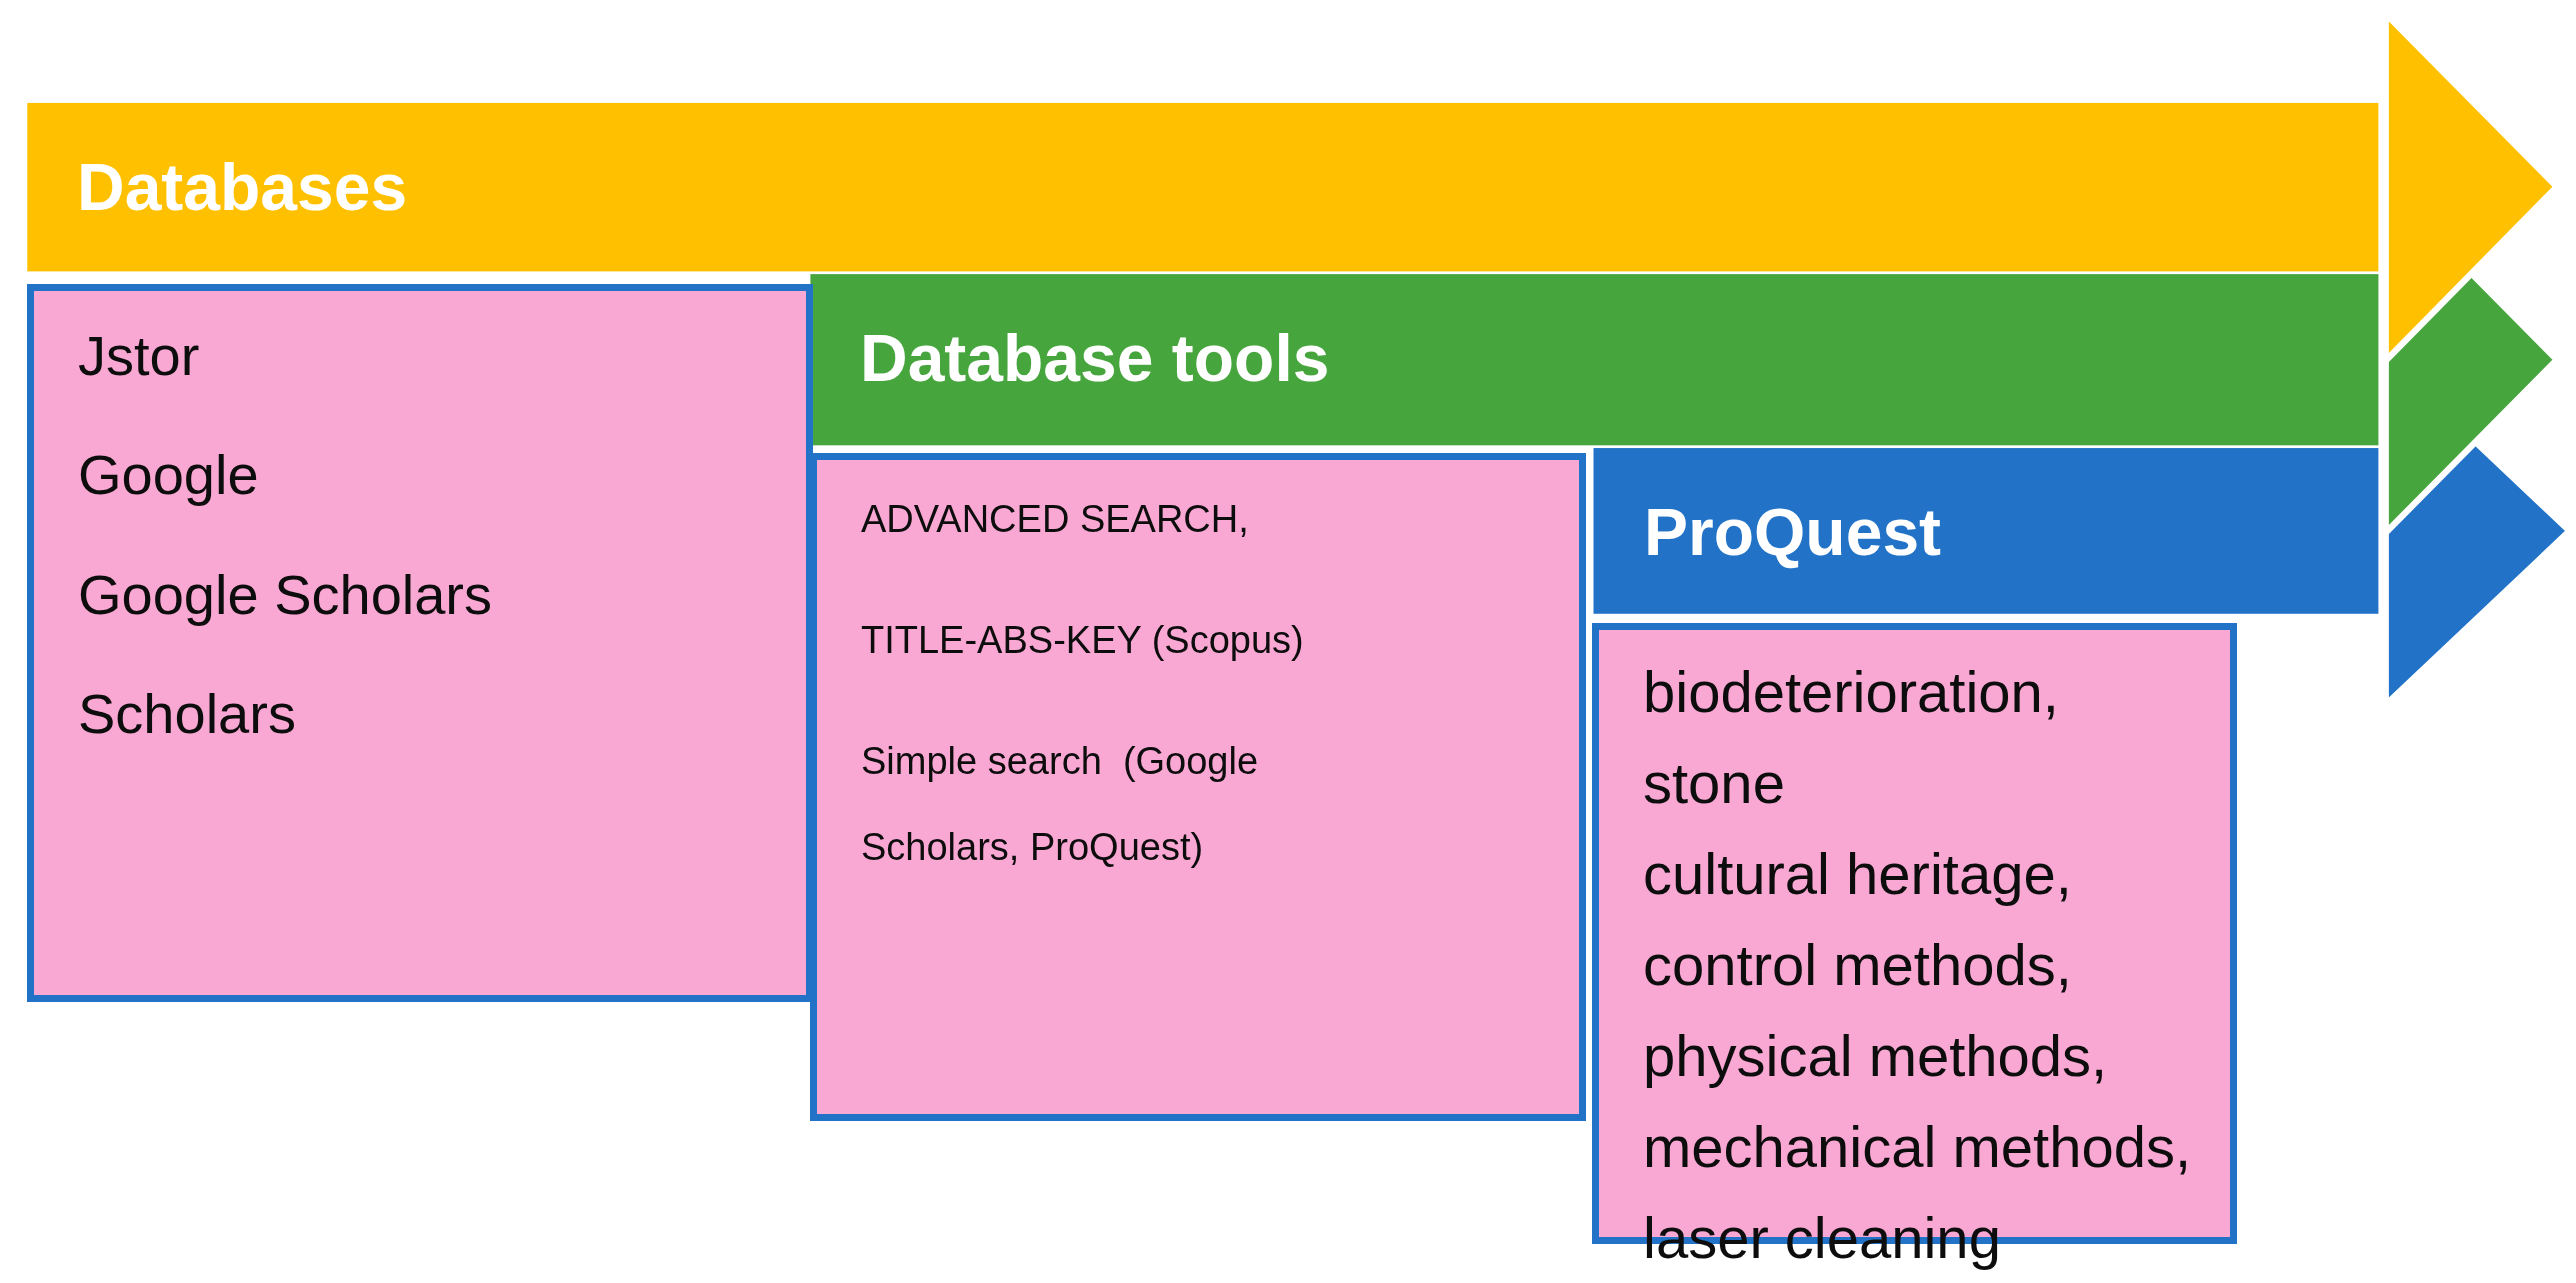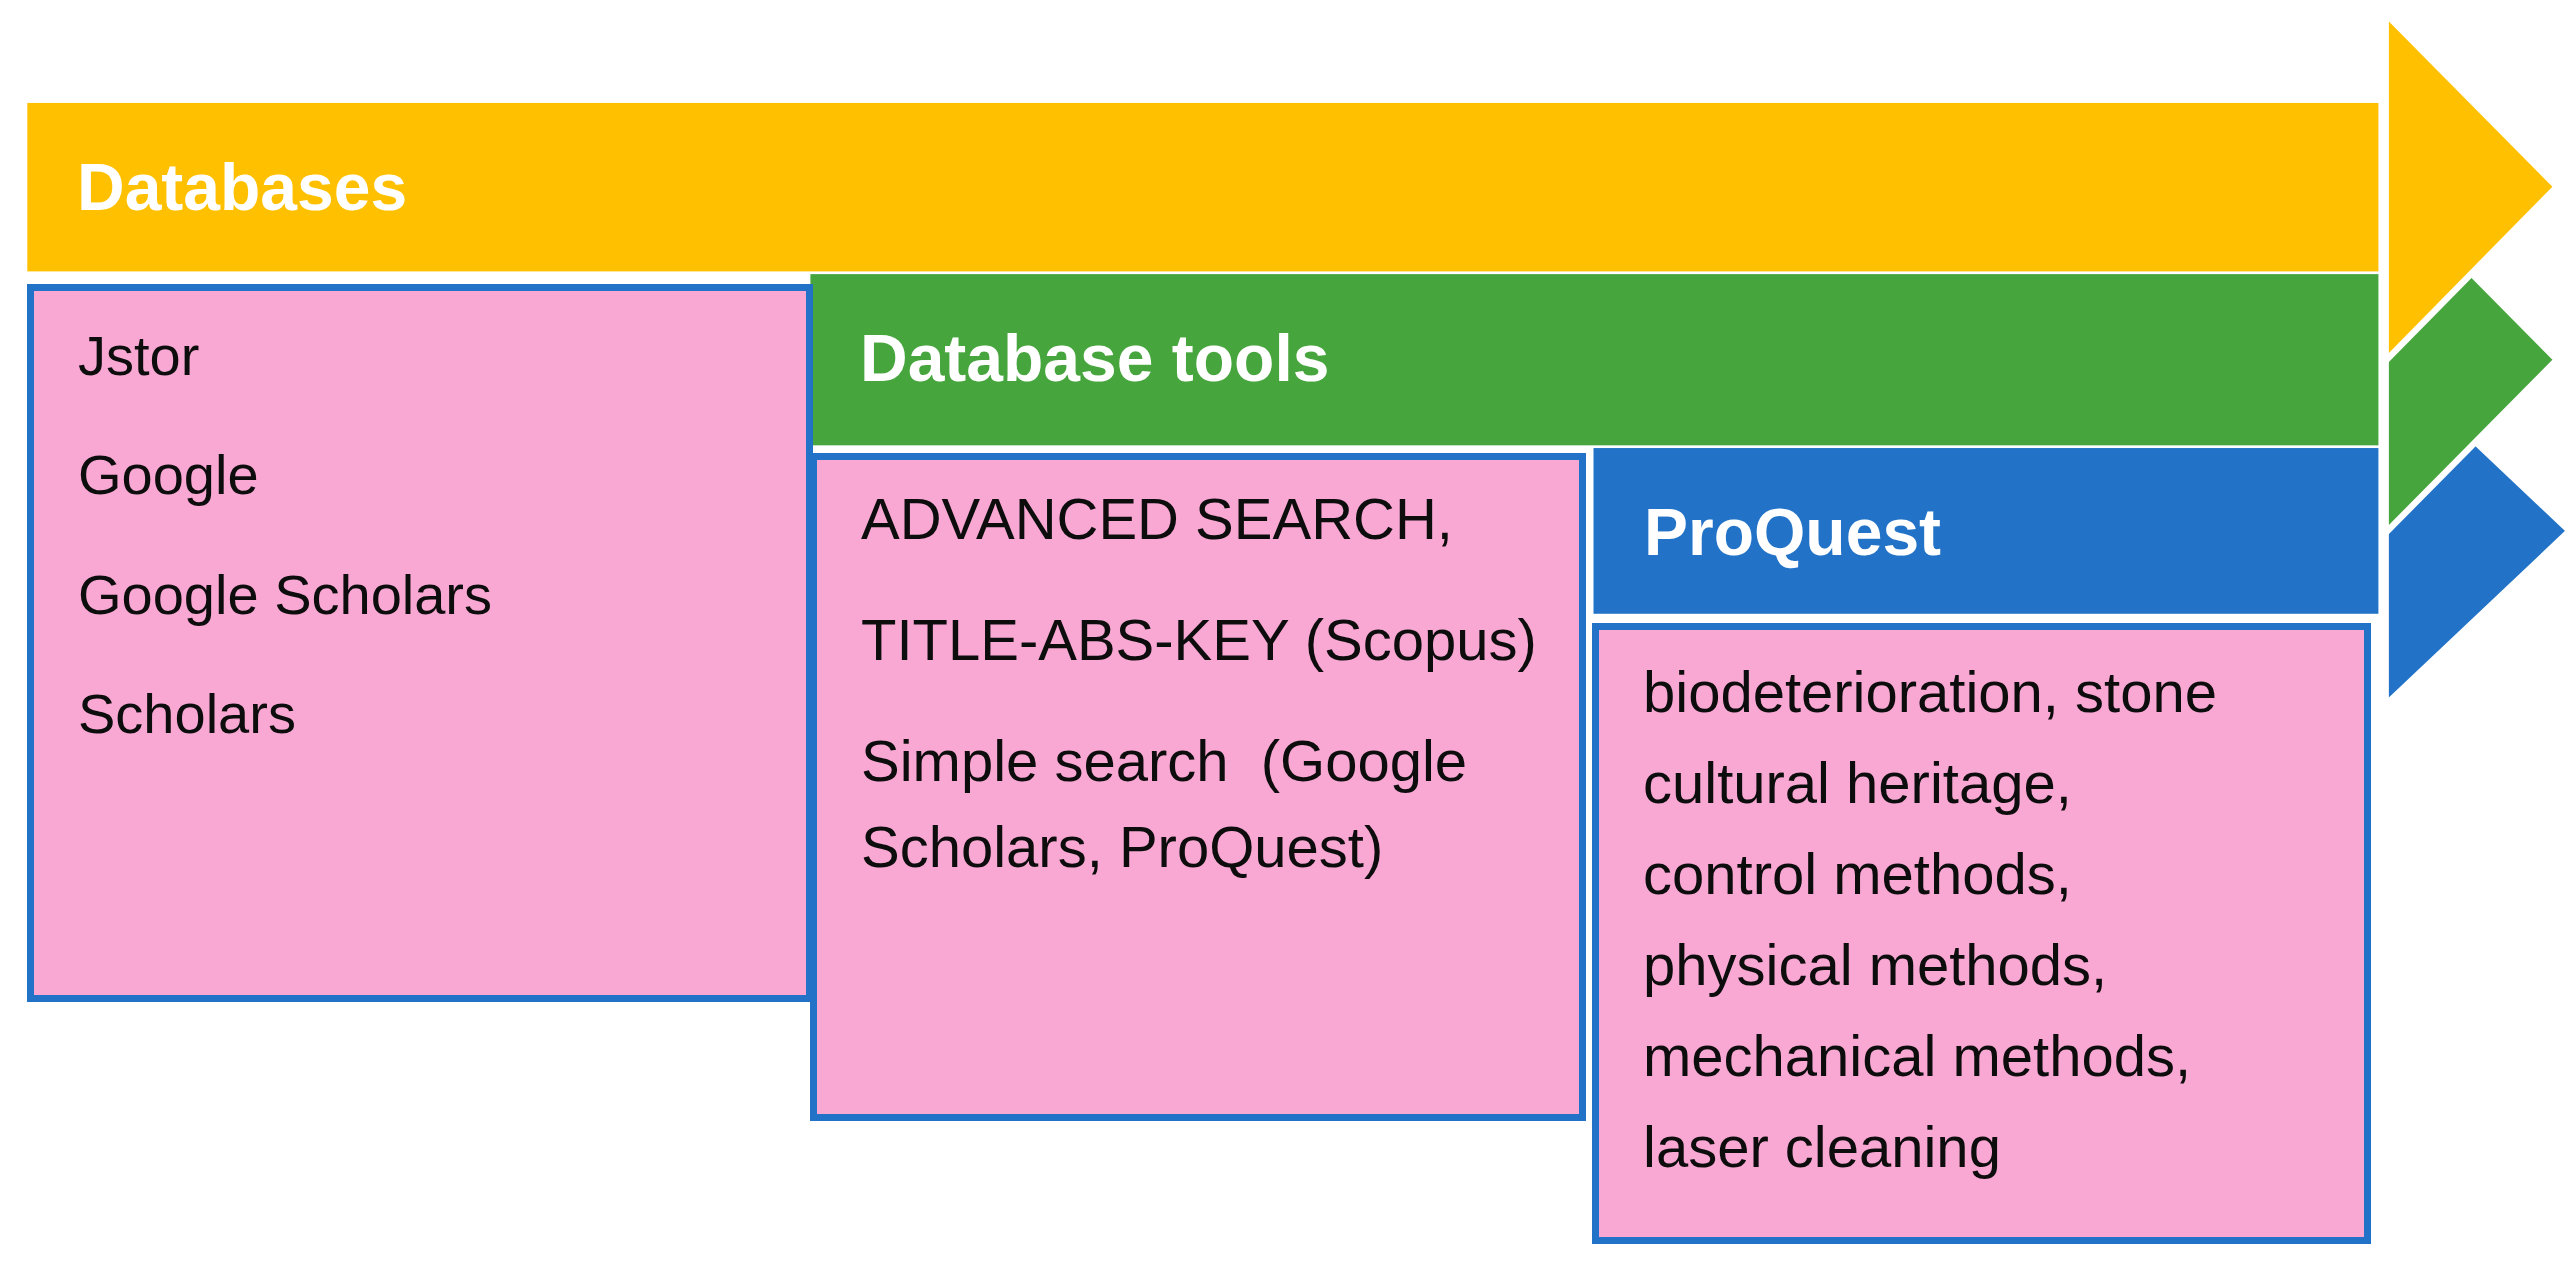--- a/index.html
+++ b/index.html
@@ -53,21 +53,21 @@
     margin-bottom: 55px;
     white-space: pre-wrap;
   }
   .tools-text {
     padding-top: 16.4px;
   }
   .tools-para {
     margin: 0 0 35px 0;
   }
   .tools-line {
-    font-size: 58px;
+    font-size: 38px;
     line-height: 86px;
     white-space: pre-wrap;
   }
   .kw-text {
     padding-top: 16.4px;
   }
   .kw-line {
     font-size: 58px;
     line-height: 91px;
     white-space: pre-wrap;
@@ -119,21 +119,21 @@
       <div class="tools-para">
         <div class="tools-line">TITLE-ABS-KEY (Scopus)</div>
       </div>
       <div class="tools-para">
         <div class="tools-line">Simple search  (Google</div>
         <div class="tools-line">Scholars, ProQuest)</div>
       </div>
     </div>
   </div>
 
-  <div class="panel" style="left:1592px; top:623px; width:779px; height:621px;">
+  <div class="panel" style="left:1592px; top:623px; width:645px; height:621px;">
     <div class="panel-inner kw-text">
       <div class="kw-line">biodeterioration, stone</div>
       <div class="kw-line">cultural heritage,</div>
       <div class="kw-line">control methods,</div>
       <div class="kw-line">physical methods,</div>
       <div class="kw-line">mechanical methods,</div>
       <div class="kw-line">laser cleaning</div>
     </div>
   </div>
 

